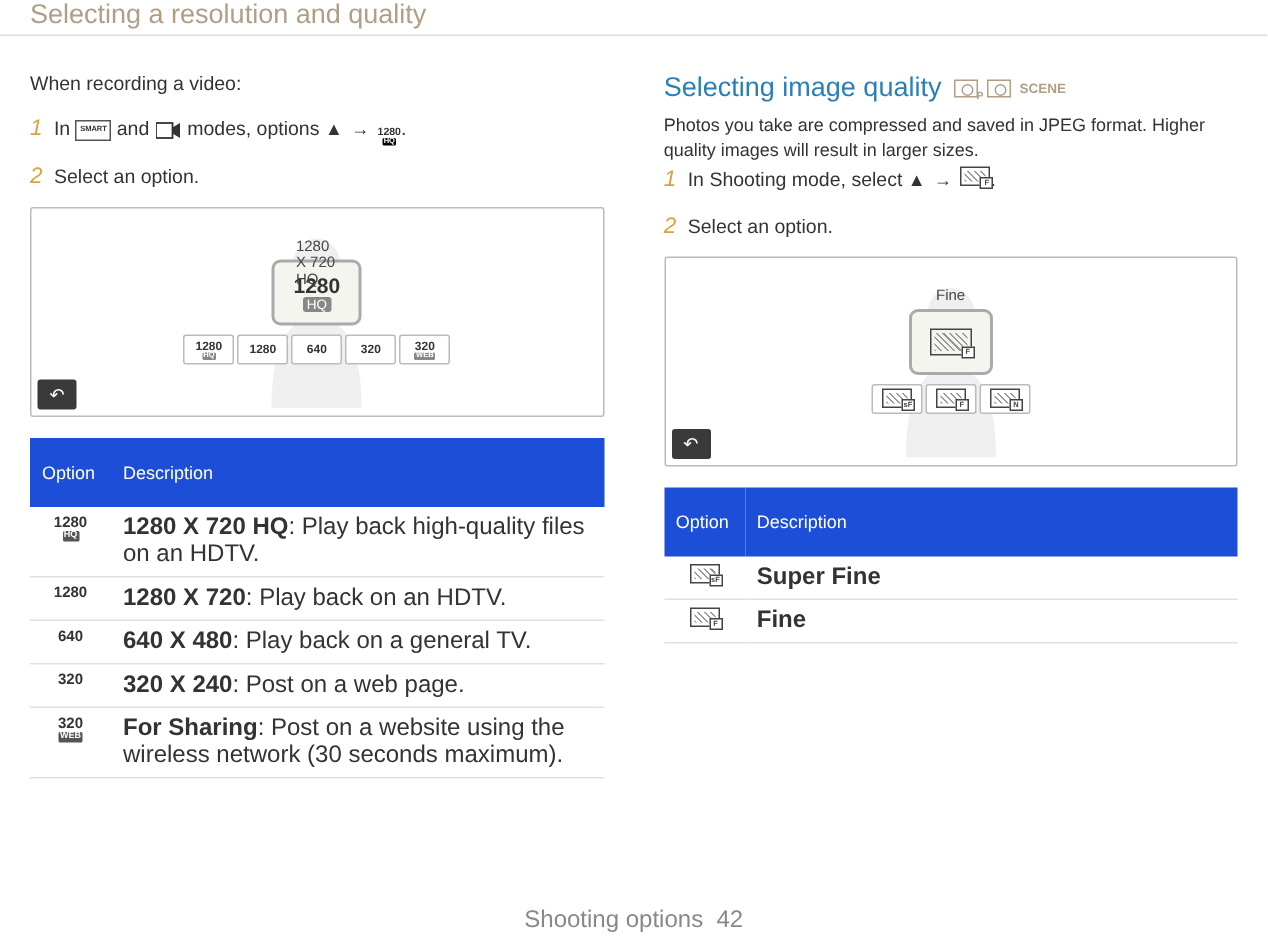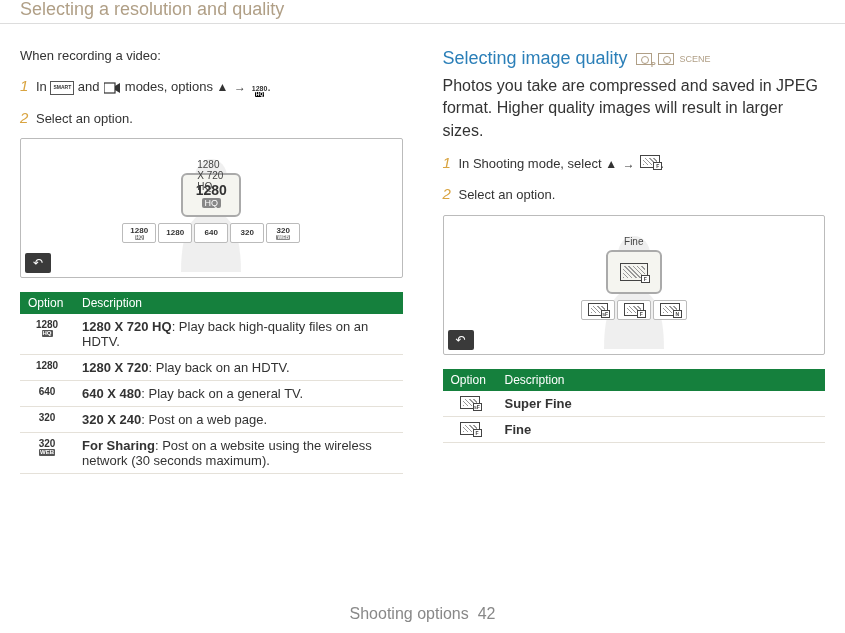--- a/index.html
+++ b/index.html
@@ -88,49 +88,49 @@
   .chip-small .sub { font-size:5px; background:#888; color:#fff; padding:0 1px; border-radius:1px;}
   .back-btn {
     position:absolute; left:4px; bottom:4px;
     width:26px; height:20px; background:#3a3a3a; color:#fff;
     display:flex; align-items:center; justify-content:center;
     font-size:12px; border-radius:2px;
   }
 
   .table { width:100%; border-collapse:collapse; margin-top:4px;}
   .table th {
-    background:#15803d; color:#fff; font-weight:400; text-align:left;
-    padding:4px 8px; font-size:12px;
+    background:#1d4ed8; color:#fff; font-weight:400; text-align:left;
+    padding:16px 8px; font-size:12px;
   }
   .table th:first-child { width:54px;}
   .table td {
-    border-bottom:1px solid #e5e1d9; padding:5px 8px; font-size:13px; vertical-align:top;
+    border-bottom:1px solid #e5e1d9; padding:5px 8px; font-size:16px; vertical-align:top;
   }
   .table td.icon-cell { text-align:center; font-family:'Arial Black',sans-serif; font-weight:900; font-size:10px; line-height:1.1;}
   .ic-stack { display:inline-flex; flex-direction:column; align-items:center;}
   .ic-stack .s { font-size:6px; background:#555; color:#fff; padding:0 1px; border-radius:1px;}
   .desc-bold { font-weight:bold;}
   .mode-icons { display:inline-flex; gap:6px; align-items:center;}
   .mode-cam { width:16px; height:12px; border:1px solid #b09f86; position:relative; display:inline-block;}
   .mode-cam::before { content:''; position:absolute; width:6px; height:6px; border:1px solid #b09f86; border-radius:50%; left:4px; top:2px;}
   .mode-cam-p::after { content:'P'; position:absolute; font-size:7px; right:-5px; bottom:-4px; color:#b09f86; font-weight:bold;}
-  .mode-scene { font-family:'Arial Black',sans-serif; font-weight:400; font-size:9px; color:#b09f86;}
+  .mode-scene { font-family:'Arial Black',sans-serif; font-weight:700; font-size:9px; color:#b09f86;}
 
   .qual-icon { display:inline-block; width:20px; height:13px; border:1.5px solid #444; position:relative;}
   .qual-icon::before { content:''; position:absolute; left:2px; top:2px; right:2px; bottom:2px; background:repeating-linear-gradient(45deg,#999 0 1px,transparent 1px 3px);}
   .qual-icon::after { content:''; position:absolute; width:7px; height:6px; border:1px solid #444; right:-3px; bottom:-3px; background:#fff; font-size:5px;}
   .qual-sf::after{ content:'sF'; font-size:5px; line-height:6px; text-align:center; color:#444; font-weight:bold;}
   .qual-f::after{ content:'F'; font-size:5px; line-height:6px; text-align:center; color:#444; font-weight:bold;}
   .qual-n::after{ content:'N'; font-size:5px; line-height:6px; text-align:center; color:#444; font-weight:bold;}
 
   .footer {
     position:absolute; bottom:10px; left:0; right:0;
     text-align:center; font-size:16px; color:#888;
   }
-  .para { font-size:16px; line-height:1.4; margin-bottom:10px;}
+  .para { font-size:12px; line-height:1.4; }
 </style>
 </head>
 <body>
 
 <div class="header">
   <div class="header-title">Selecting a resolution and quality</div>
 </div>
 
 <div class="content">
 

